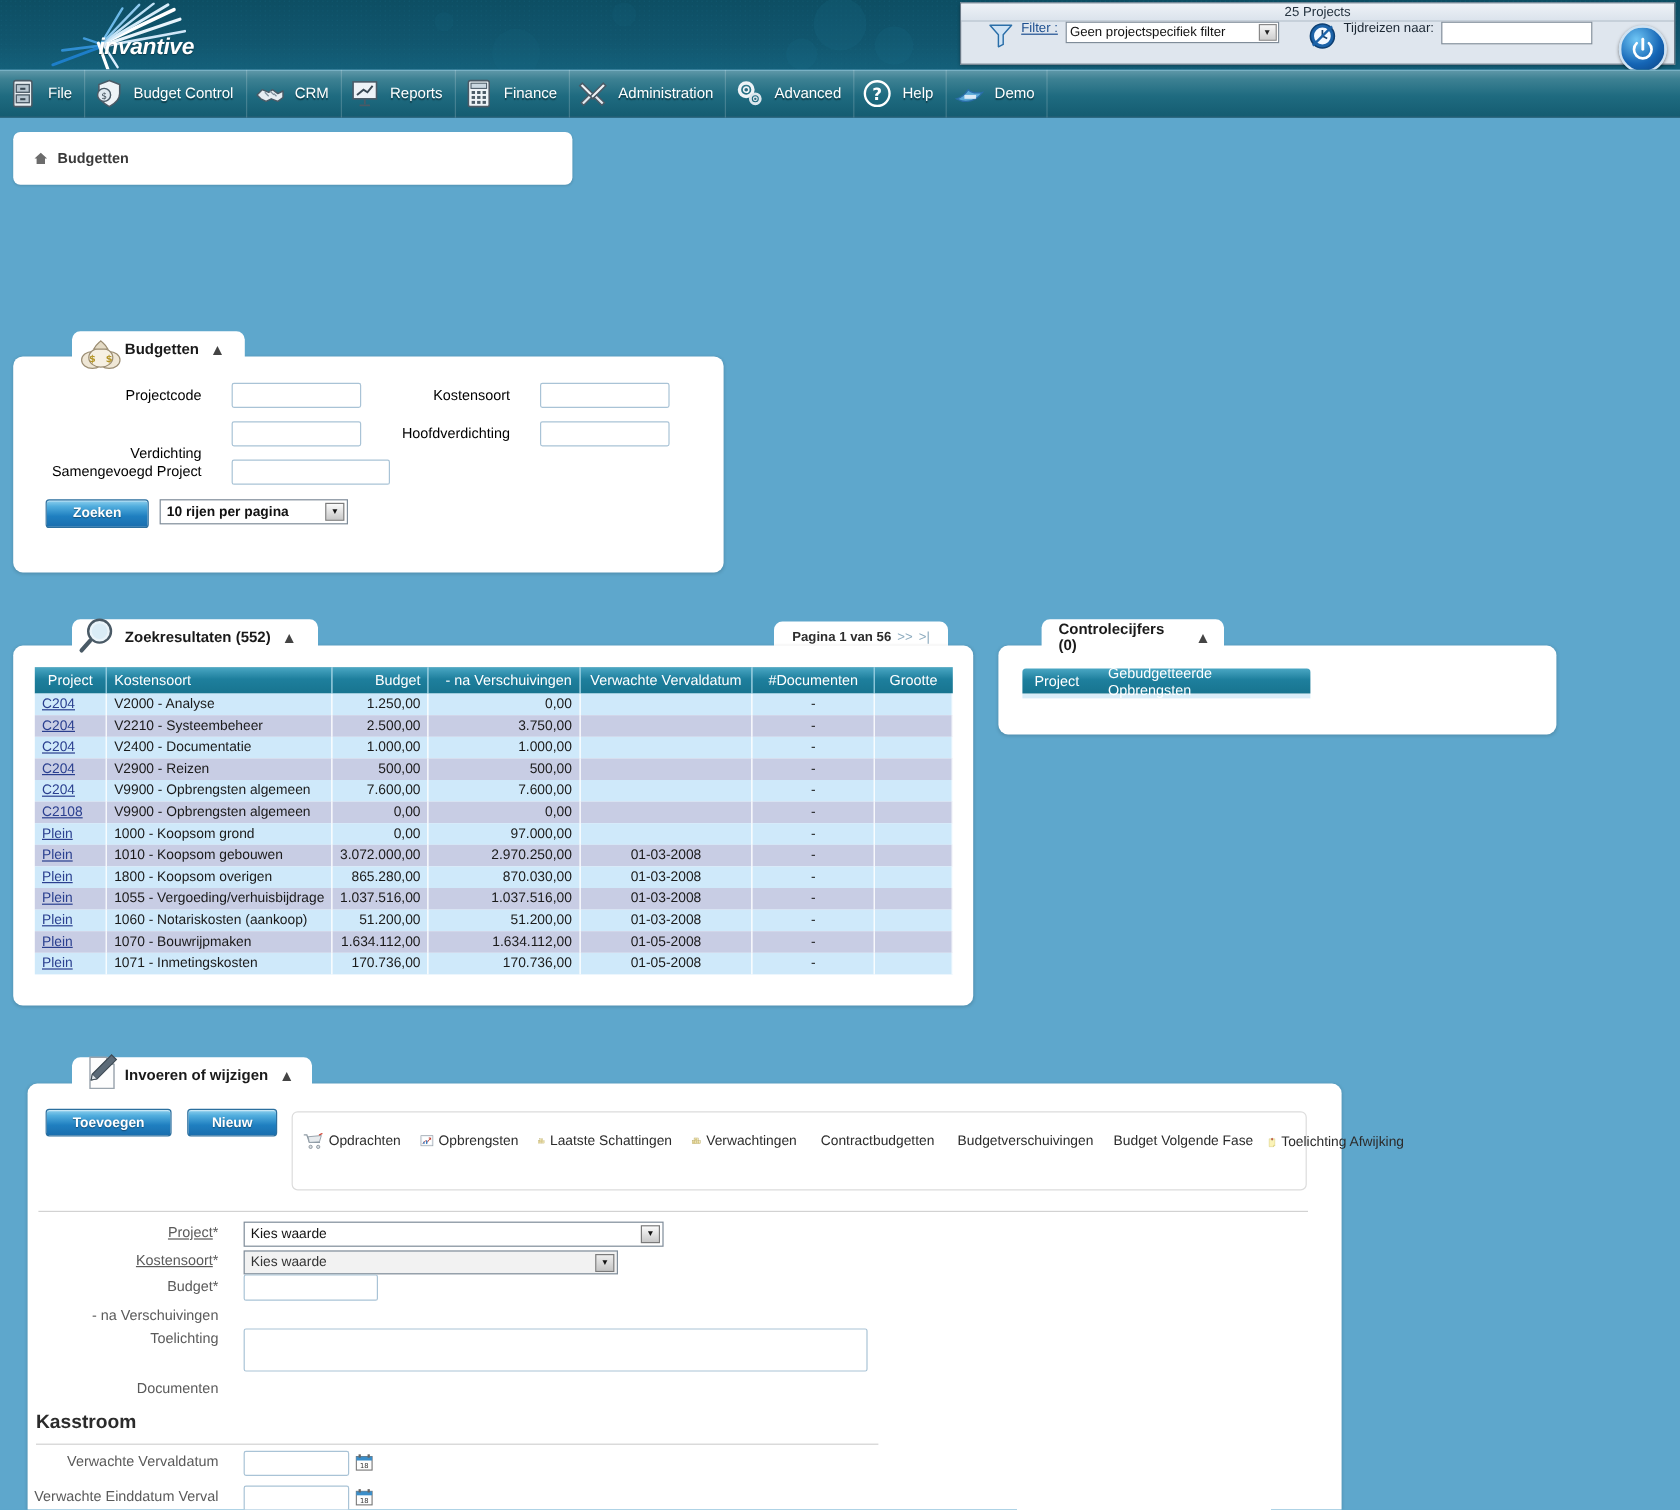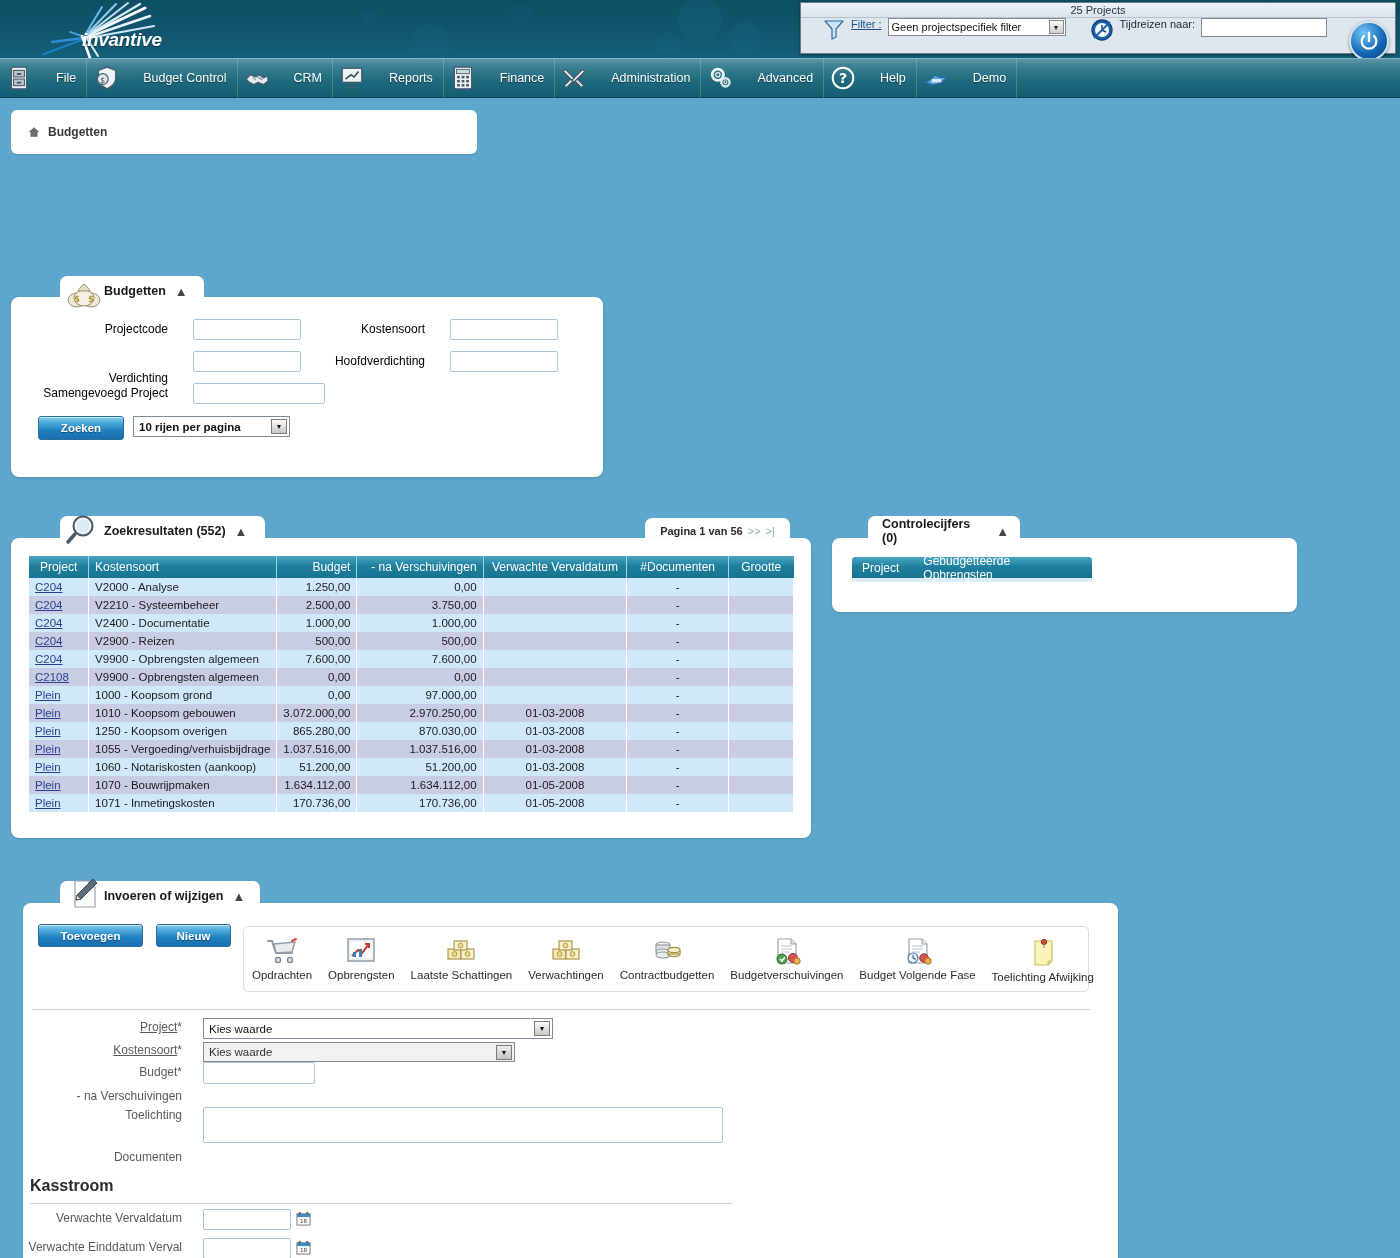--- a/index.html
+++ b/index.html
@@ -83,21 +83,21 @@
   
   .menubar {
     height:40px; width:1400px;
     background:linear-gradient(180deg,#5e97a8 0%,#3d8193 18%,#1f6b80 55%,#145c71 100%);
     display:flex; align-items:center;
     border-top:1px solid #7fb3c2;
     border-bottom:1px solid #0d4354;
   }
   .menuitem {
     display:flex; align-items:center; height:40px; padding:0 10px 0 6px;
-    color:#fff; font-size:12.5px; gap:24px;
+    color:#fff; font-size:12.5px; gap:8px;
     border-right:1px solid rgba(255,255,255,.18);
     white-space:nowrap;
   }
   .menuitem .mi-label { text-shadow:0 1px 1px rgba(0,0,0,.45); }
   .menuicon { width:26px; height:26px; display:block; }
 
   
   .breadcrumb {
     position:absolute; left:11px; top:110px; width:466px; height:44px;
     background:#fff; border-radius:6px;
@@ -189,21 +189,21 @@
     padding:0 10px; gap:24px;
   }
   .cc-underline { height:4px; background:#d9edf8; width:240px; }
 
   
   .iconbar {
     position:absolute; border:1px solid #dcdcdc; border-radius:5px;
     background:#fff; display:flex; align-items:flex-start;
   }
   .iconbtn {
-    display:flex; flex-direction:column; align-items:center; gap:4px;
+    display:flex; flex-direction:row; align-items:center; gap:4px;
     padding:10px 8px 8px; font-size:11.5px; color:#2c2c2c; white-space:nowrap;
   }
   .frm-label {
     position:absolute; font-size:12px; color:#5a5a5a; text-align:right;
   }
   .frm-label u { text-decoration:underline; }
   .req { color:#5a5a5a; }
   .frm-input {
     position:absolute; border:1px solid #a9c3d6; background:#fff; border-radius:2px;
   }
@@ -524,21 +524,21 @@
             <td class="proj"><a href="#">Plein</a></td>
             <td class="">1010 - Koopsom gebouwen</td>
             <td class="num">3.072.000,00</td>
             <td class="num">2.970.250,00</td>
             <td class="ctr">01-03-2008</td>
             <td class="ctr">-</td>
             <td class="ctr"></td>
           </tr>
           <tr class="odd">
             <td class="proj"><a href="#">Plein</a></td>
-            <td class="">1250 - Koopsom overigen</td>
+            <td class="">1800 - Koopsom overigen</td>
             <td class="num">865.280,00</td>
             <td class="num">870.030,00</td>
             <td class="ctr">01-03-2008</td>
             <td class="ctr">-</td>
             <td class="ctr"></td>
           </tr>
           <tr class="even">
             <td class="proj"><a href="#">Plein</a></td>
             <td class="">1055 - Vergoeding/verhuisbijdrage</td>
             <td class="num">1.037.516,00</td>

